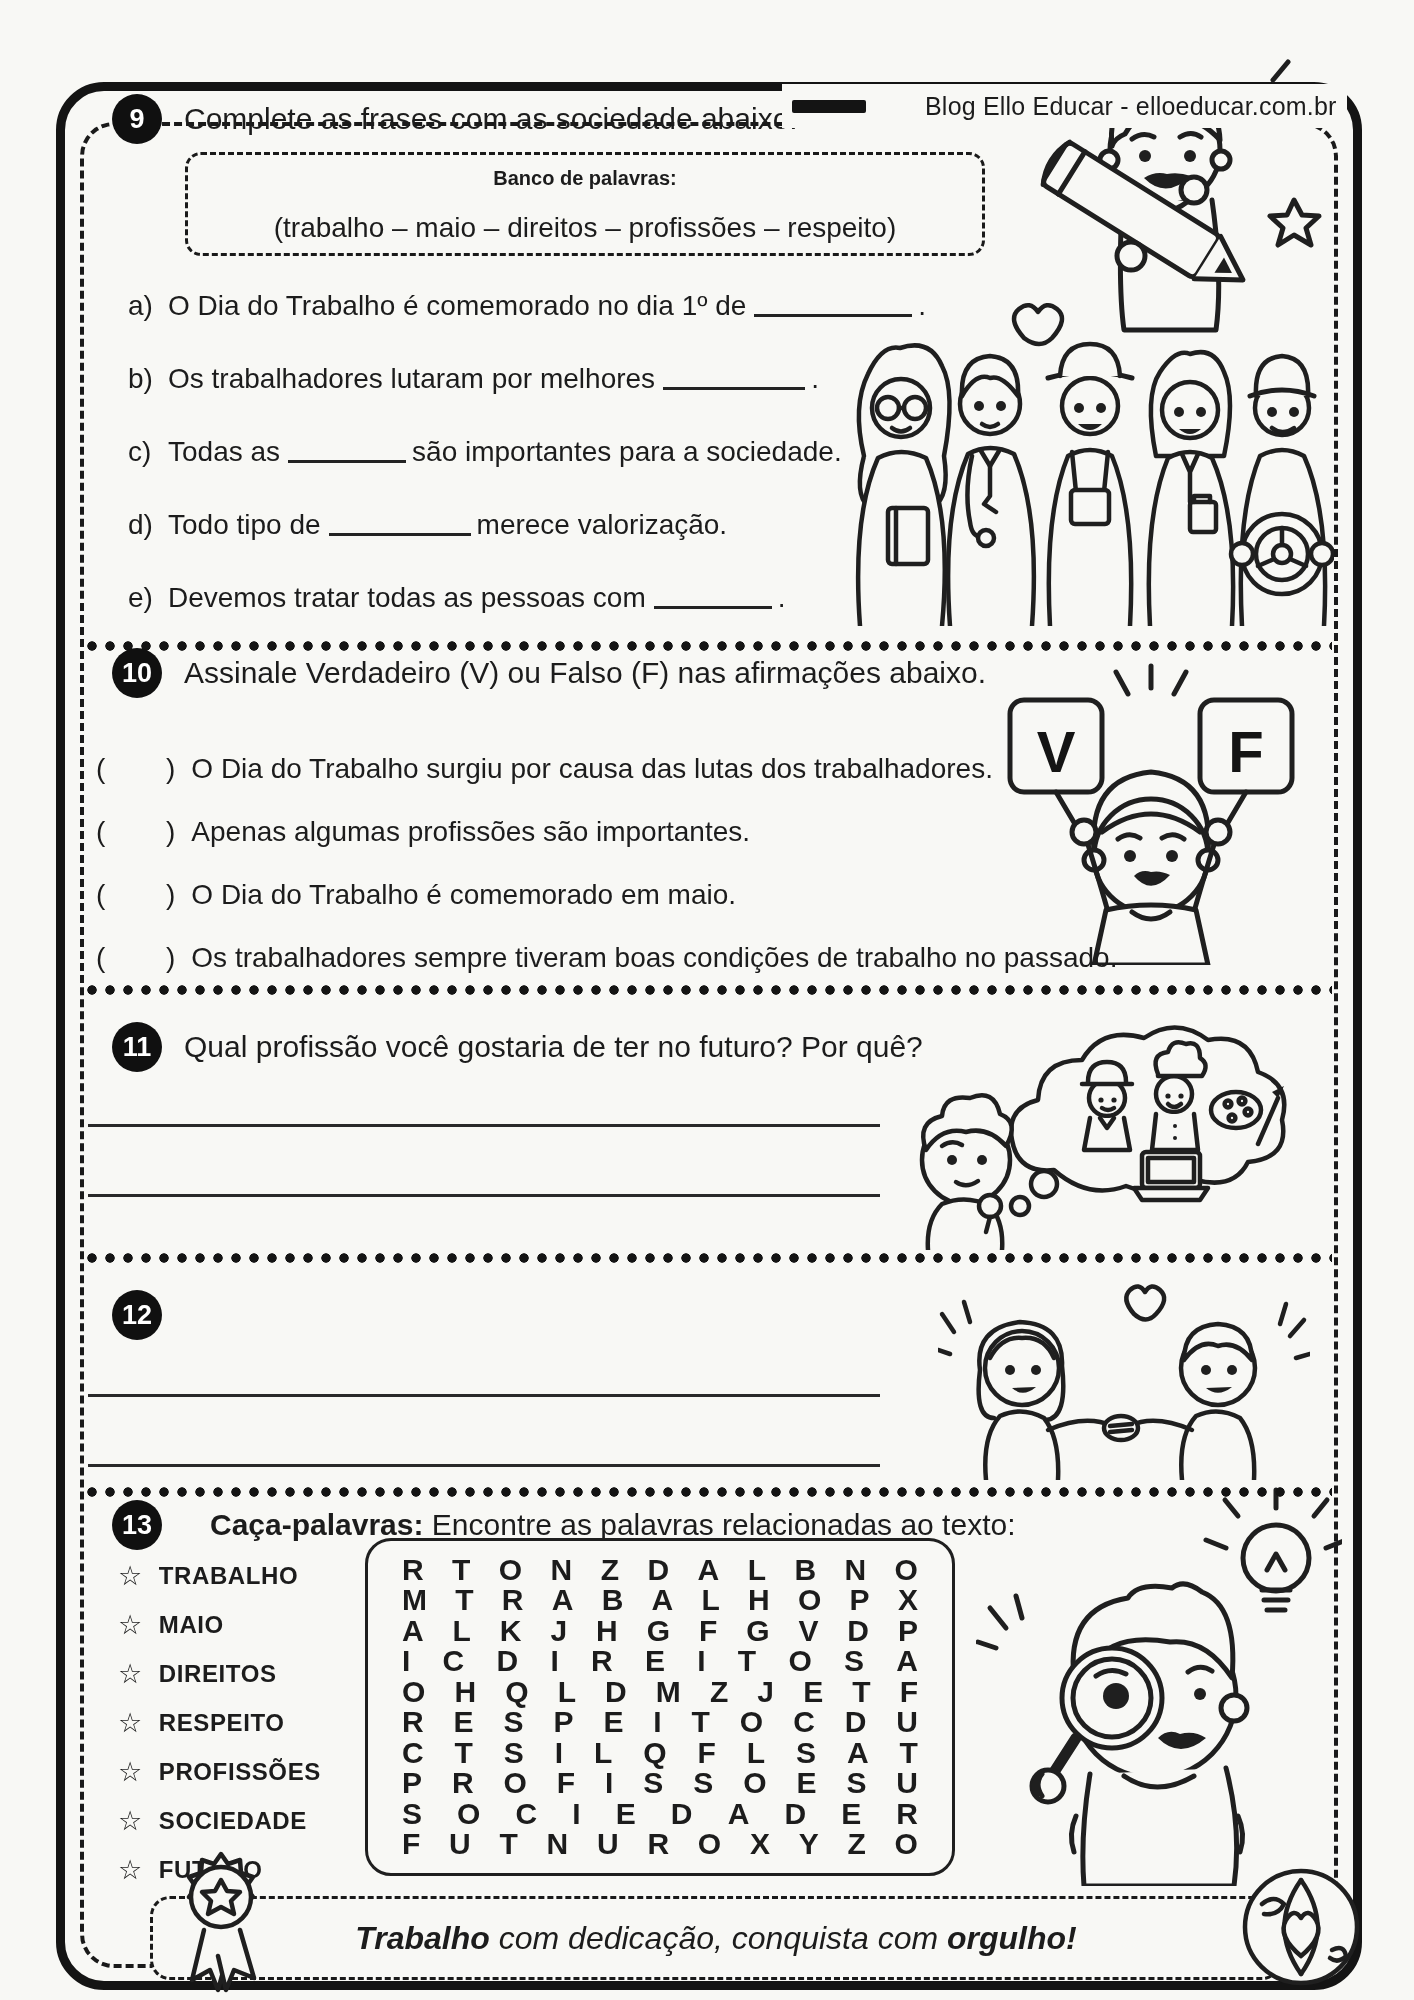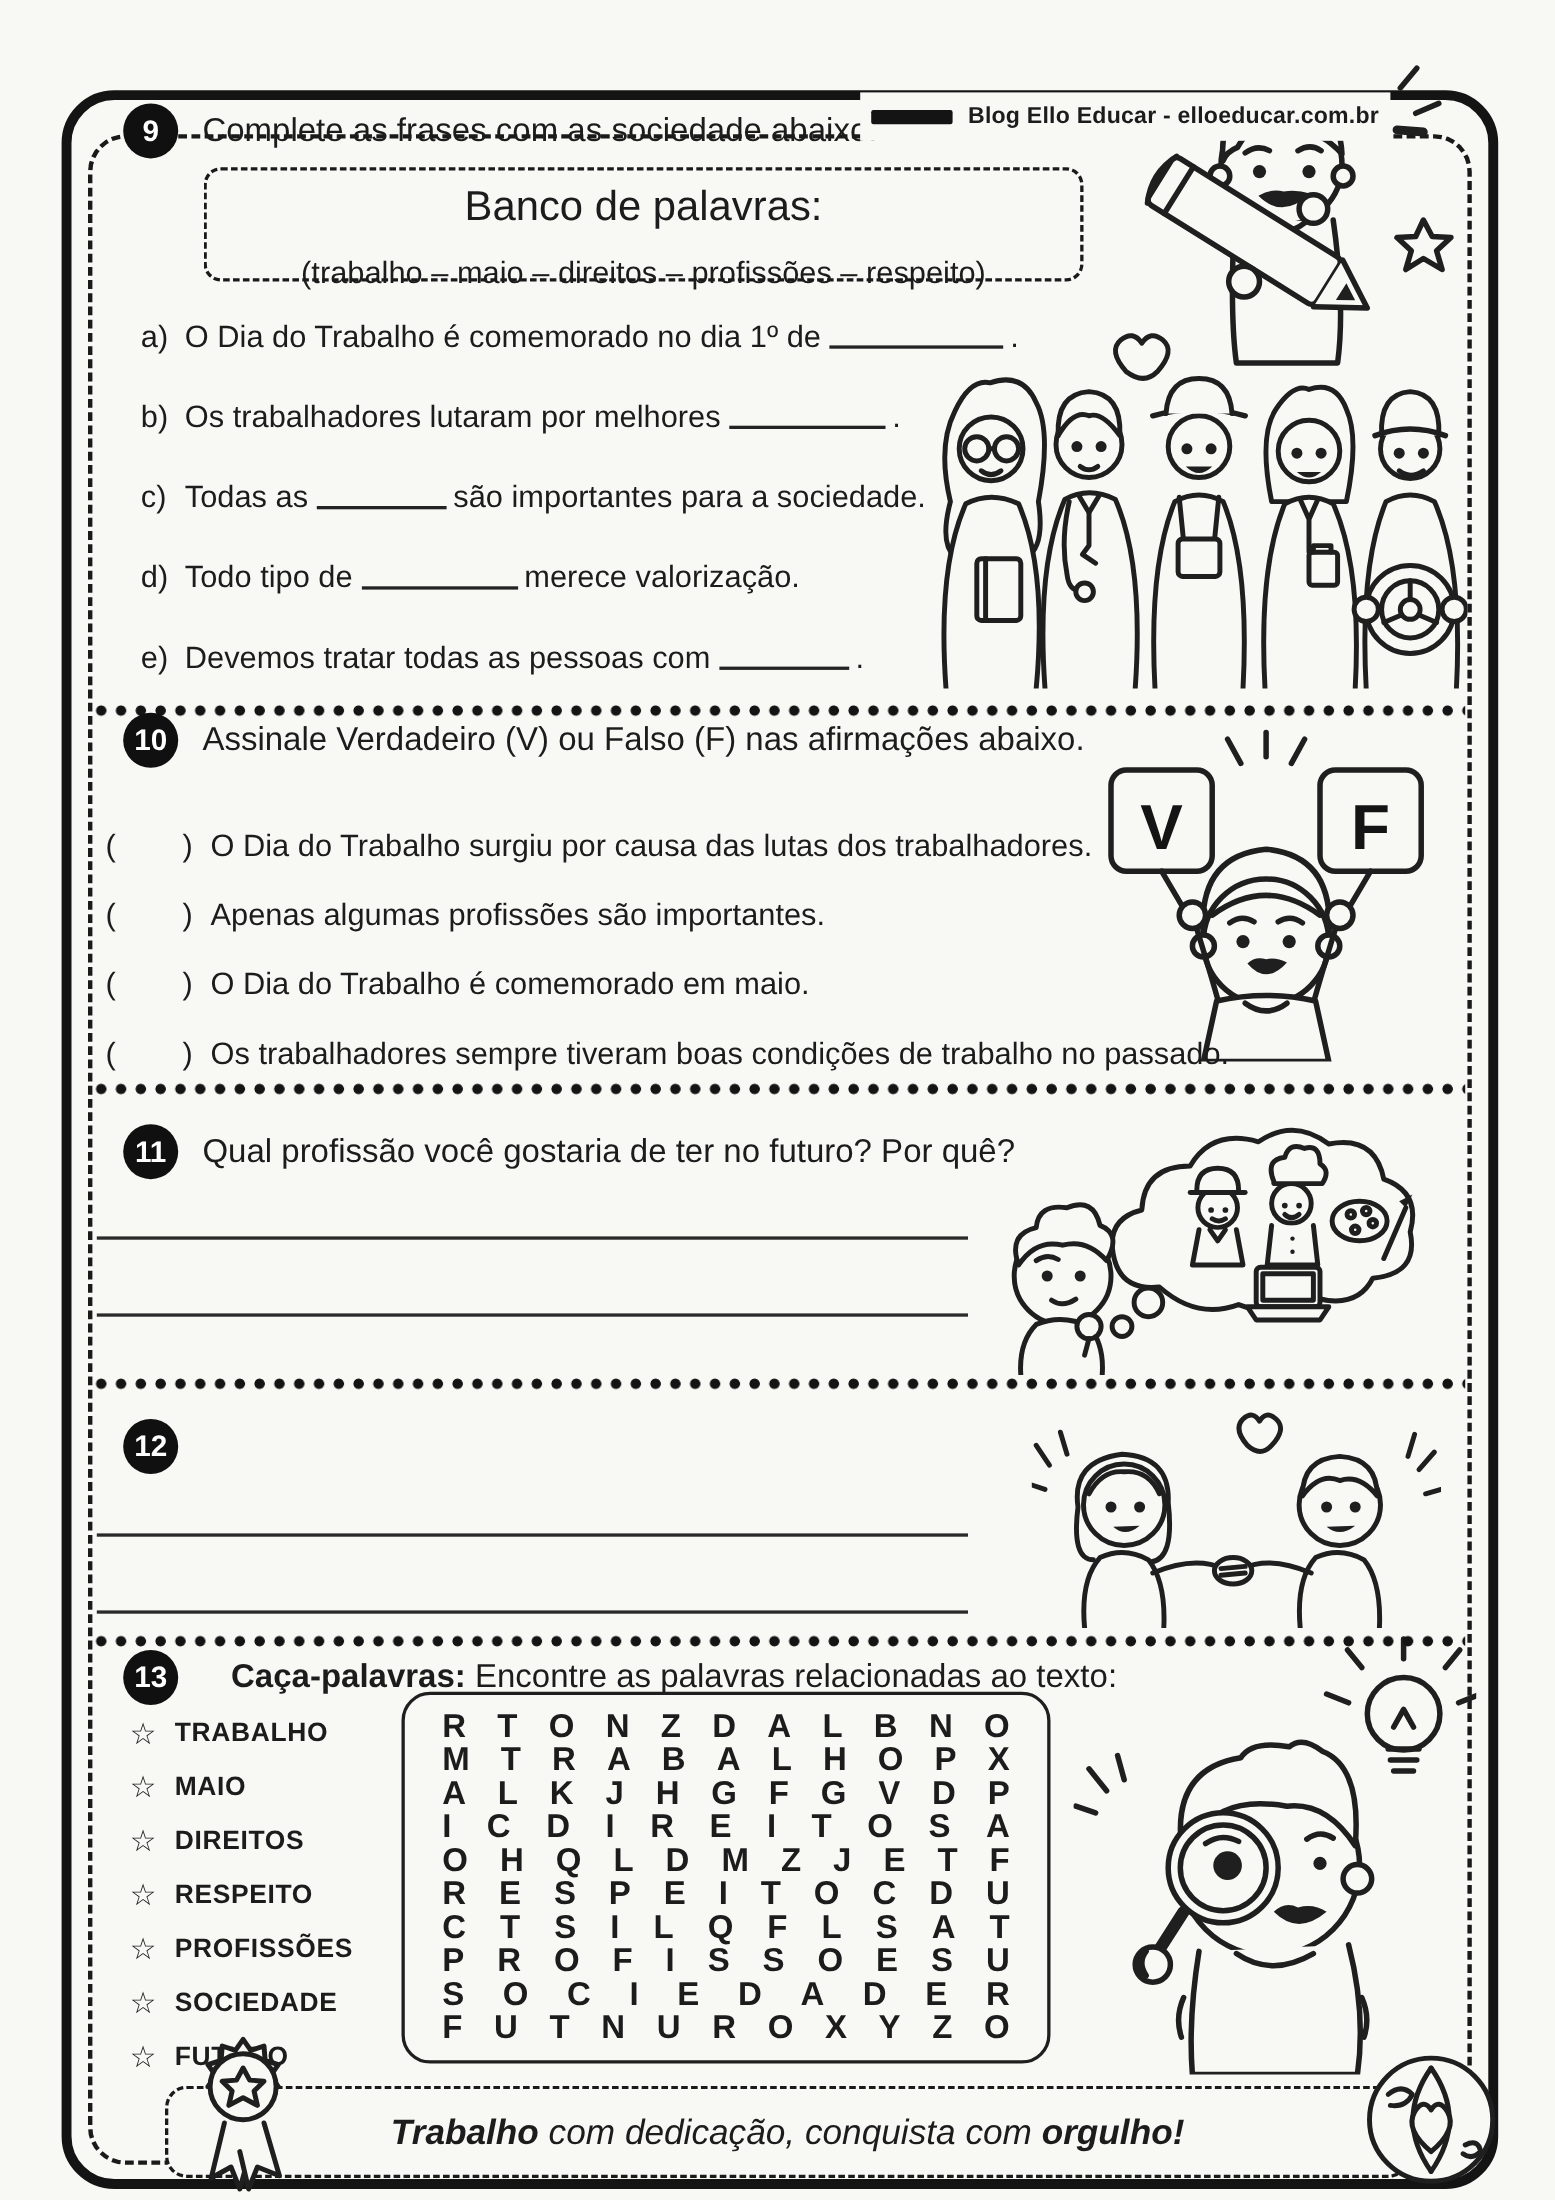--- a/index.html
+++ b/index.html
@@ -20,39 +20,39 @@
     position:absolute;left:80px;top:122px;width:1258px;height:1846px;
     box-sizing:border-box;border:4px dashed #1a1a1a;border-radius:34px;
   }
 
   
   .brand{
     position:absolute;top:84px;left:782px;height:44px;z-index:6;
     display:flex;align-items:center;gap:14px;background:#f8f8f5;padding:0 10px;
   }
   .brand-bar{width:74px;height:13px;background:#141414;border-radius:2px;}
-  .brand-text{font-size:21px;font-weight:700;letter-spacing:0.2px;white-space:nowrap;}
+  .brand-text{font-size:25px;font-weight:400;letter-spacing:0.2px;white-space:nowrap;margin-left:45px;}
 
   
   .sec-head{position:absolute;left:112px;display:flex;align-items:center;gap:22px;height:50px;z-index:4;}
   .q-badge{
     width:50px;height:50px;border-radius:50%;background:#101010;color:#fff;
     display:flex;align-items:center;justify-content:center;
     font-size:27px;font-weight:700;flex:0 0 auto;
   }
   .q-title{font-size:30px;white-space:nowrap;}
   .q-title b{font-weight:700;}
 
   
   .word-bank{
     position:absolute;left:185px;top:152px;width:800px;height:104px;
     box-sizing:border-box;border:3.5px dashed #1a1a1a;border-radius:16px;
     text-align:center;padding-top:12px;z-index:4;background:#f8f8f5;
   }
-  .word-bank .bank-title{font-size:38px;font-weight:400;}
+  .word-bank .bank-title{font-size:20px;font-weight:700;}
   .word-bank .bank-words{font-size:28px;margin-top:22px;text-align:center;}
 
   
   .q9-items{position:absolute;left:128px;top:288px;display:flex;flex-direction:column;gap:38px;z-index:4;}
   .fill-item{font-size:28px;line-height:34px;white-space:nowrap;}
   .fill-item .item-label{display:inline-block;width:40px;}
   .blank{display:inline-block;width:140px;border-bottom:3px solid #232323;height:26px;margin:0 6px -2px 8px;}
   .fill-item:nth-of-type(1) .blank{width:158px;}
   .fill-item:nth-of-type(2) .blank{width:142px;}
   .fill-item:nth-of-type(3) .blank{width:118px;}

